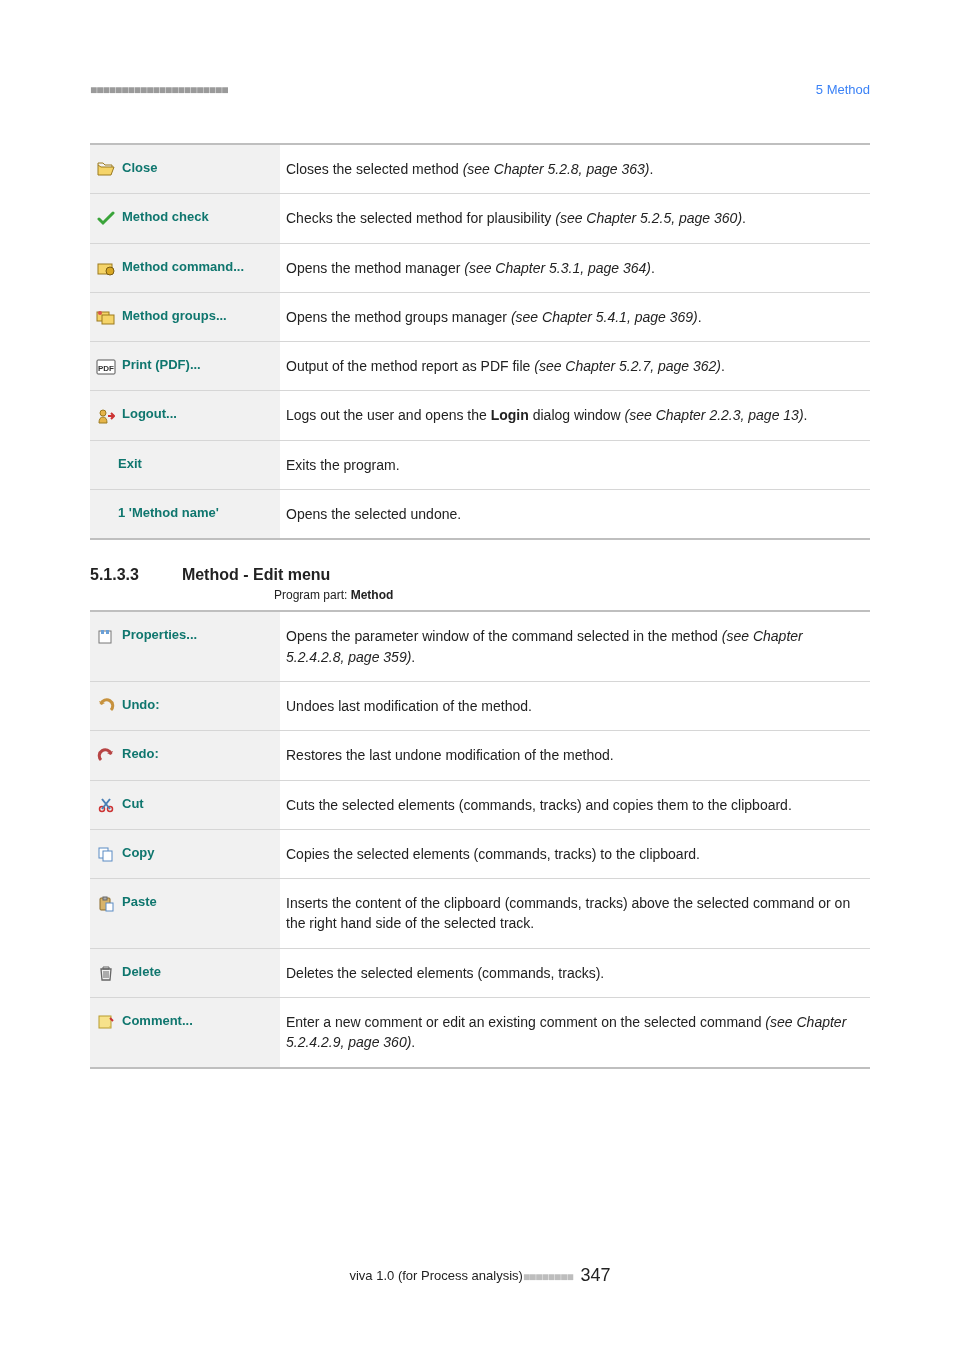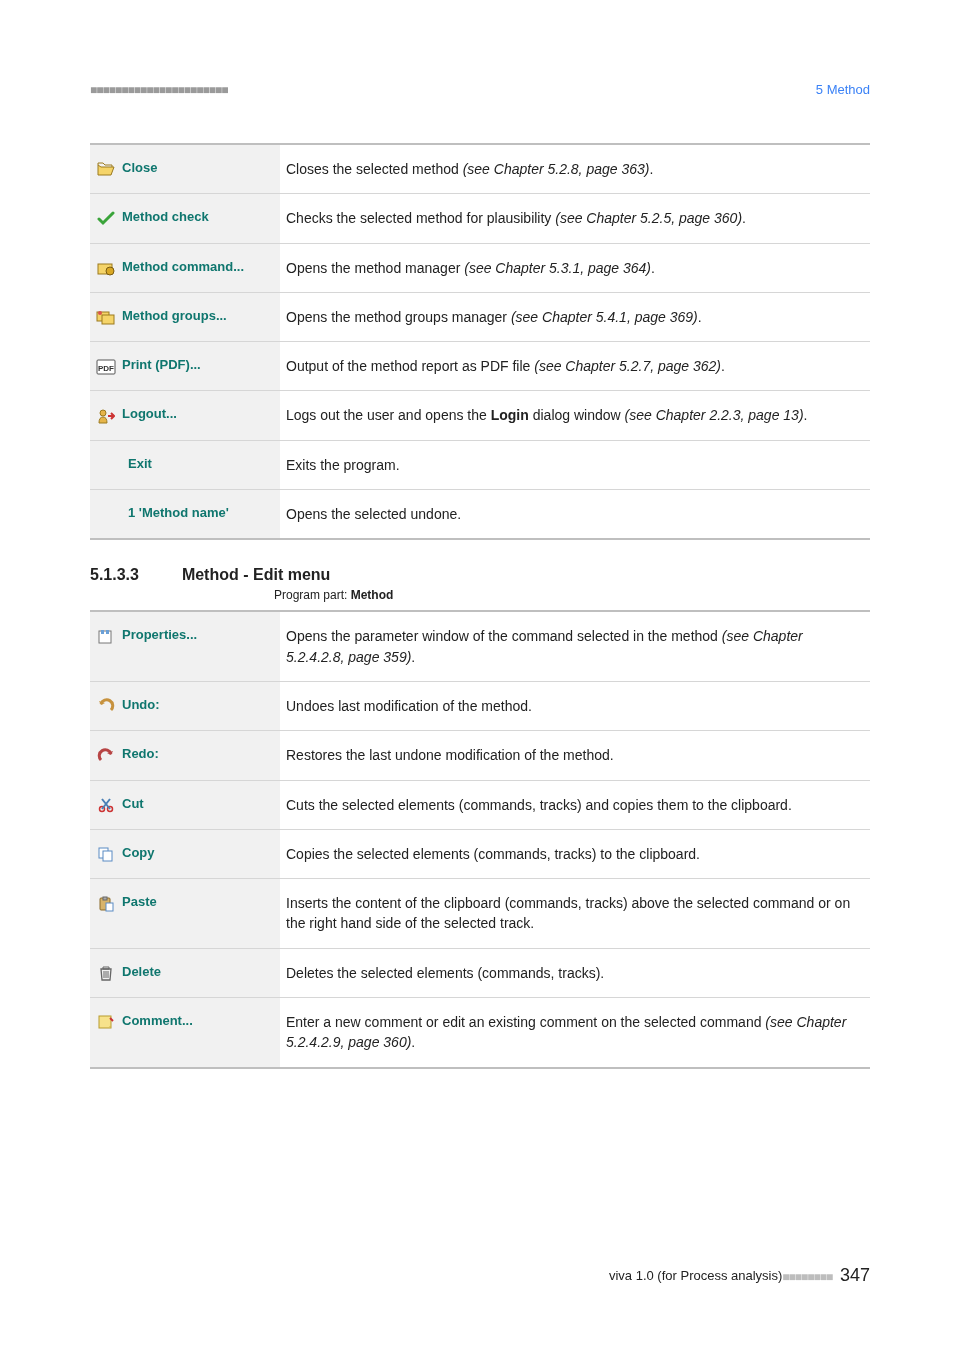--- a/index.html
+++ b/index.html
@@ -55,21 +55,21 @@
     gap: 6px;
   }
   td.label-cell .icon-slot {
     width: 20px;
     height: 18px;
     display: inline-flex;
     align-items: flex-end;
     justify-content: center;
     flex-shrink: 0;
   }
-  td.label-cell.no-icon { padding-left: 38px; }
+  td.label-cell.no-icon { padding-left: 28px; }
   td.desc-cell {
     font-size: 14px;
     color: #222;
     padding-left: 22px;
   }
   .italic { font-style: italic; }
   .bold { font-weight: bold; }
 
   .section-heading {
     margin-top: 26px;
@@ -90,21 +90,21 @@
     font-size: 12px;
     margin-bottom: 8px;
   }
 
   .footer {
     position: absolute;
     bottom: 64px;
     left: 90px;
     right: 84px;
     display: flex;
-    justify-content: flex-end;
+    justify-content: center;
     align-items: center;
     font-size: 13px;
   }
   .footer .bars {
     letter-spacing: -1px;
     color: #bdbdbd;
     font-size: 12px;
     margin-right: 4px;
   }
   .footer .page-no {

